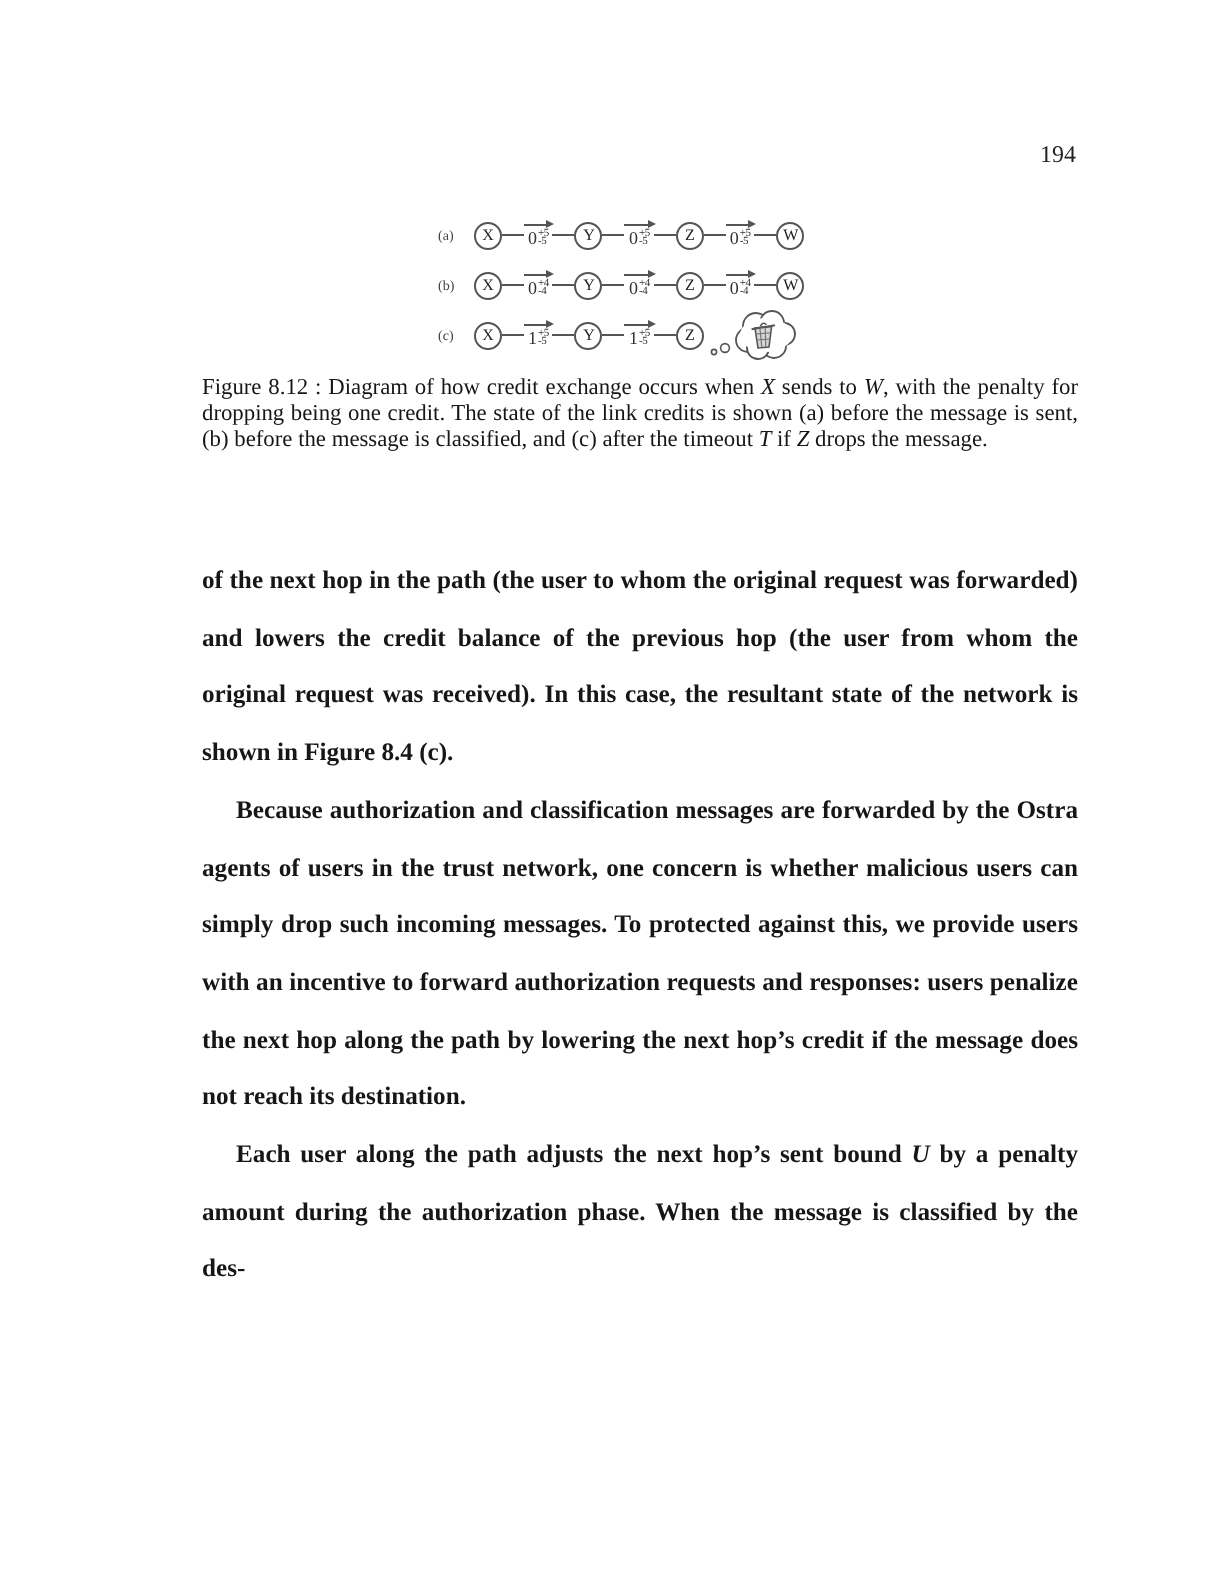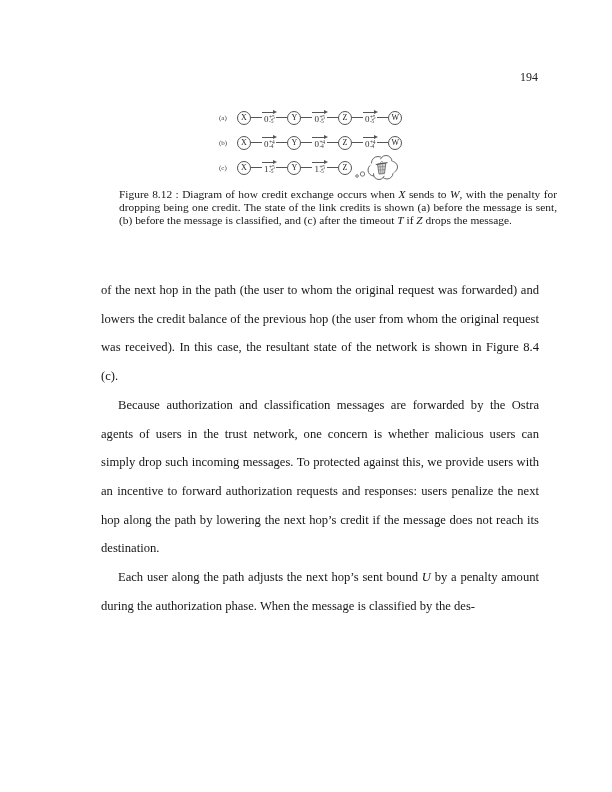--- a/index.html
+++ b/index.html
@@ -46,33 +46,33 @@
     border-left:4px solid #555;
     border-top:2.5px solid transparent;
     border-bottom:2.5px solid transparent;
   }
   .ev { font-size:9px; line-height:9px; }
   .escr { display:flex; flex-direction:column; font-size:5.5px; line-height:4.6px; margin-left:0.5px; letter-spacing:-0.2px; }
   .bubble-svg { flex:none; margin-left:2px; }
 
   
   .caption {
-    position:absolute; left:119px; top:188px; width:438px;
+    position:absolute; left:101px; top:188px; width:438px;
     font-size:11.4px; line-height:13.2px;
     text-align:justify; color:#161616;
   }
   .caption i { font-style:italic; }
 
   
   .body-text {
     position:absolute; left:101px; top:276px; width:438px;
     font-size:12.6px; line-height:28.7px;
     text-align:justify; color:#161616;
   }
-  .body-text p { margin:0; text-indent:17px; }
+  .body-text p { margin:0; text-indent:17px;font-weight:bold; }
   .body-text p.noindent { text-indent:0; }
   .body-text i { font-style:italic; }
 </style>
 </head>
 <body>
 
 <div class="page">
 
   <div class="page-number">194</div>
 

